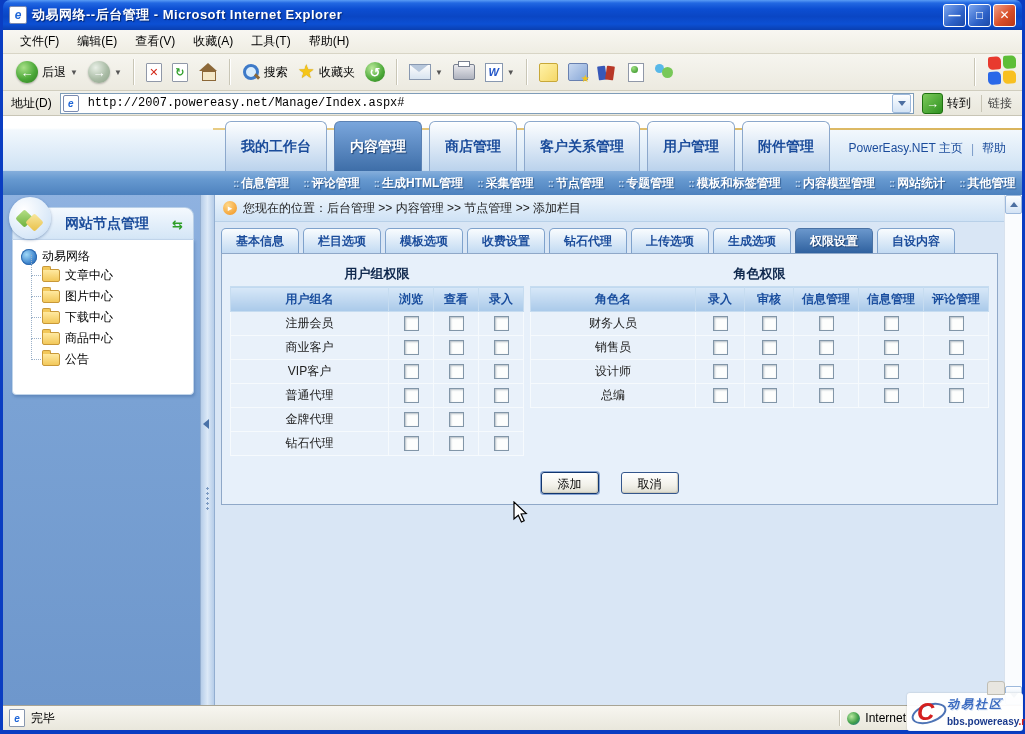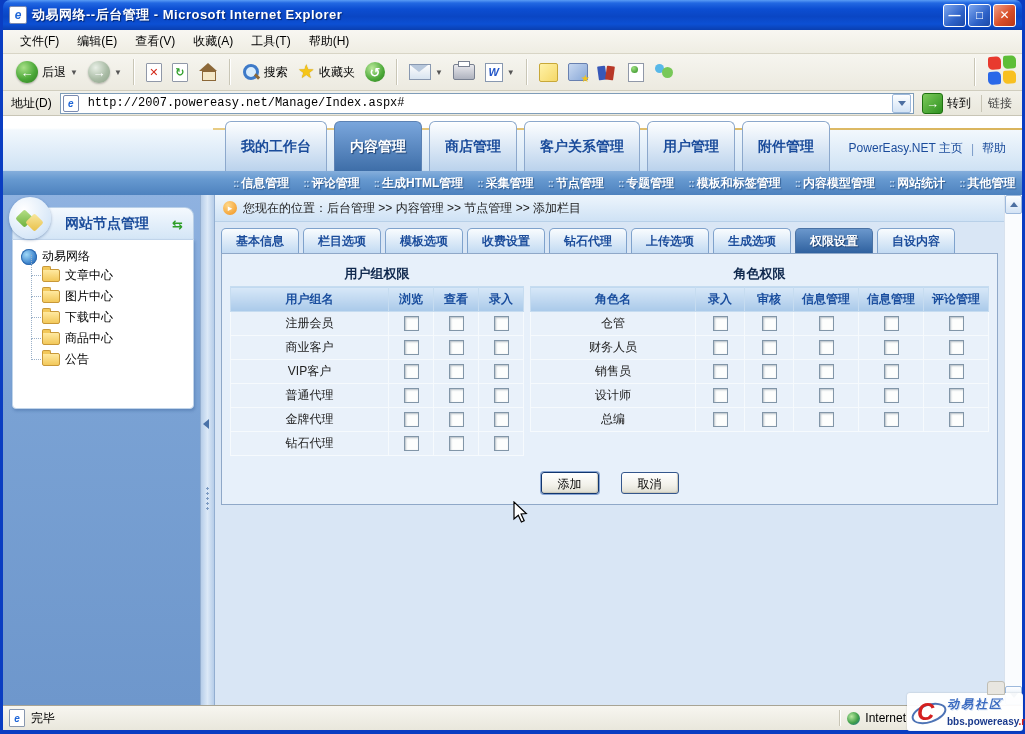--- a/index.html
+++ b/index.html
@@ -114,21 +114,21 @@
   .side-head{position:absolute;left:9px;top:12px;right:6px;height:32px;border:1px solid #B8CFE8;border-bottom:none;border-radius:9px 9px 0 0;
     background:linear-gradient(180deg,#F4F9FE,#D3E5F6);display:flex;align-items:center;}
   .side-title{margin-left:52px;font-size:14px;font-weight:bold;color:#1B4C9B;}
   .side-refresh{margin-left:auto;margin-right:10px;color:#2E9E28;font-weight:bold;font-size:13px;}
   .side-badge{position:absolute;left:6px;top:2px;width:42px;height:42px;border-radius:50%;z-index:3;
     background:radial-gradient(circle at 35% 30%,#FFFFFF,#D8E8F8 70%,#B8D0EC);box-shadow:0 1px 3px rgba(20,60,120,.4);}
   .cube{position:absolute;width:13px;height:13px;transform:rotate(45deg);border-radius:2px;}
   .cube.g{left:9px;top:15px;background:linear-gradient(135deg,#B8E088,#6CB03C);}
   .cube.y{left:19px;top:19px;background:linear-gradient(135deg,#F8E8A0,#E8C048);}
   .tree-box{position:absolute;left:9px;top:44px;right:6px;height:140px;background:#fff;border:1px solid #C0D4EA;border-radius:0 0 4px 4px;
-    box-shadow:1px 2px 3px rgba(20,60,120,.25);padding:8px 6px 20px 8px;}
+    box-shadow:1px 2px 3px rgba(20,60,120,.25);padding:8px 6px 6px 8px;}
   .tree-root{display:flex;align-items:center;gap:5px;font-size:12px;color:#000;}
   .globe{width:16px;height:16px;border-radius:50%;background:radial-gradient(circle at 35% 35%,#9FD8F8,#3E84CC 60%,#1A5AA0);
     box-shadow:inset 0 0 0 1px #2E6AB0;}
   .tree-children{margin-left:7px;}
   .tree-child{display:flex;align-items:center;gap:5px;font-size:12px;color:#000;height:21px;position:relative;padding-left:14px;}
   .tree-child::before{content:"";position:absolute;left:3px;top:-10px;bottom:10px;border-left:1px dotted #9AB0C8;}
   .tree-child::after{content:"";position:absolute;left:3px;top:10px;width:10px;border-top:1px dotted #9AB0C8;}
   .folder{width:16px;height:11px;background:linear-gradient(180deg,#FFE9A0,#F2C85A);border:1px solid #C89838;border-radius:1px 2px 2px 2px;position:relative;flex:0 0 16px;}
   .folder::before{content:"";position:absolute;left:-1px;top:-4px;width:7px;height:3px;background:#F2C85A;border:1px solid #C89838;border-bottom:none;border-radius:2px 2px 0 0;}
 
@@ -483,28 +483,20 @@
                       <th style="width: 162px;">角色名</th>
                       <th style="width: 46px;">录入</th>
                       <th style="width: 46px;">审核</th>
                       <th style="width: 62px;">信息管理</th>
                       <th style="width: 62px;">信息管理</th>
                       <th style="width: 62px;">评论管理</th>
                     </tr>
                   </thead>
                   <tbody>
                     <tr>
-                      <td>仓管</td>
-                      <td><span class="cb"></span></td>
-                      <td><span class="cb"></span></td>
-                      <td><span class="cb"></span></td>
-                      <td><span class="cb"></span></td>
-                      <td><span class="cb"></span></td>
-                    </tr>
-                    <tr>
                       <td>财务人员</td>
                       <td><span class="cb"></span></td>
                       <td><span class="cb"></span></td>
                       <td><span class="cb"></span></td>
                       <td><span class="cb"></span></td>
                       <td><span class="cb"></span></td>
                     </tr>
                     <tr>
                       <td>销售员</td>
                       <td><span class="cb"></span></td>

